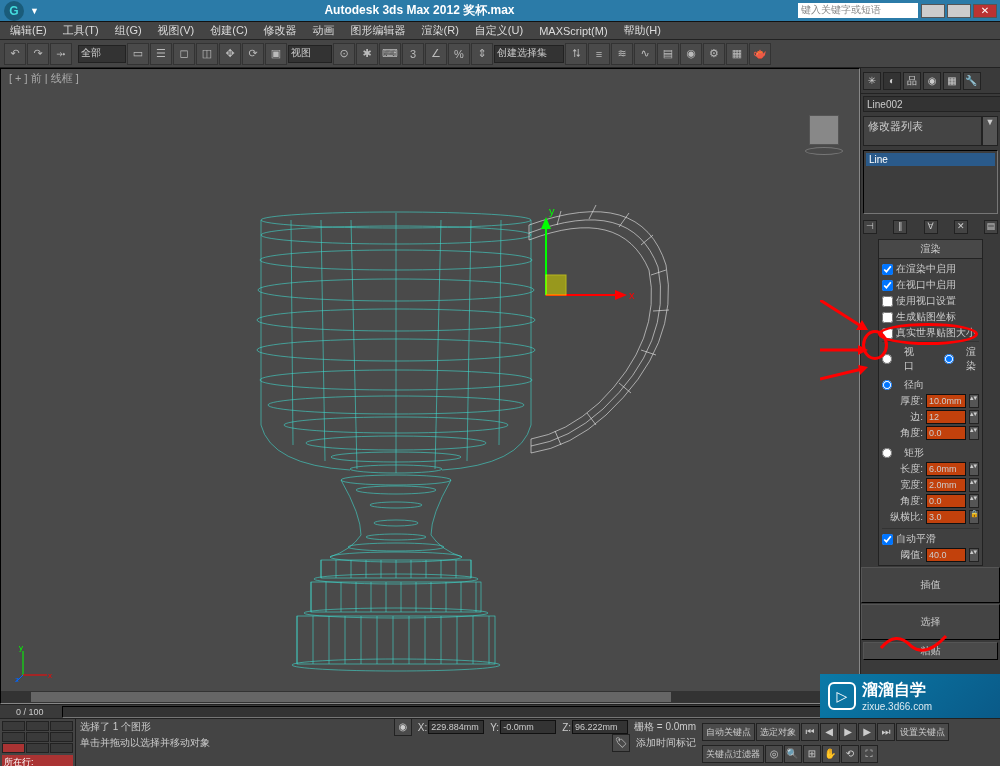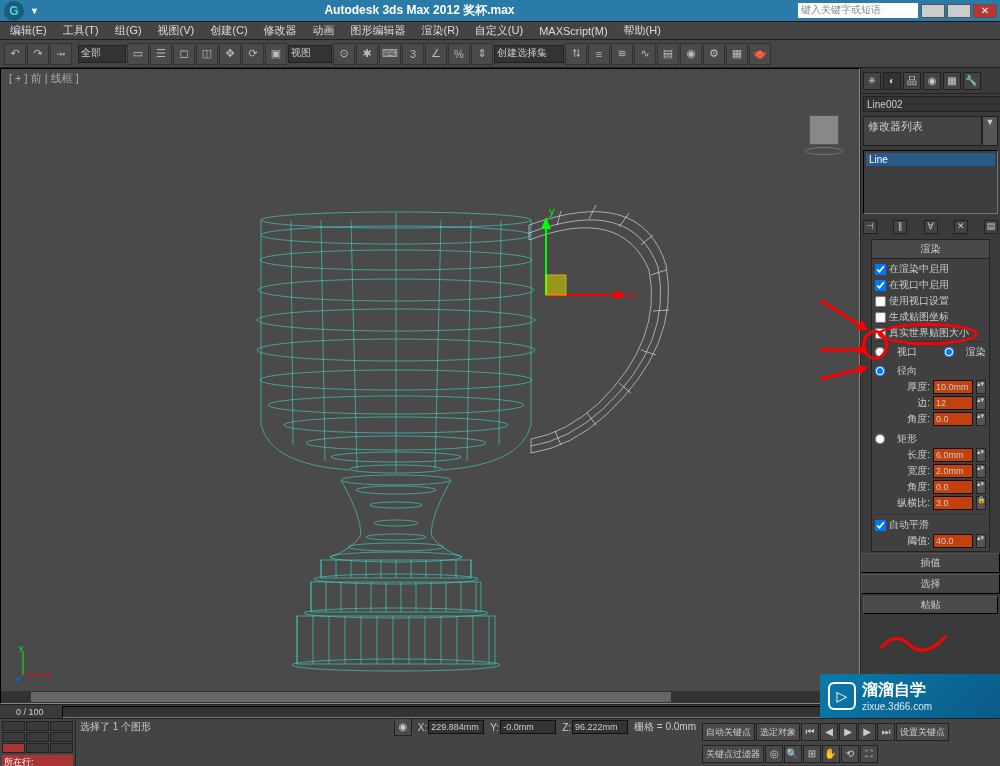--- a/index.html
+++ b/index.html
@@ -42,33 +42,33 @@
 .rdropdown { display: flex; margin: 2px; }
 .rdropdown .dd { flex: 1; height: 30px; background: #444; border: 1px solid #222; font-size: 11px; padding: 2px 4px; }
 .rdropdown .ddbtn { width: 16px; background: #555; border: 1px solid #222; text-align: center; font-size: 9px; }
 .rgrid { display: grid; grid-template-columns: 1fr 1fr; gap: 1px; margin: 2px; }
 .rgbtn { height: 18px; background: #4a4a4a; border: 1px outset #555; font-size: 10px; text-align: center; line-height: 16px; color: #ccc; }
 .rlist { height: 64px; margin: 2px; background: #3d3d3d; border: 1px inset #222; padding: 2px; }
 .rlist .sel { background: #2a5a8a; color: #fff; font-size: 10px; padding: 1px 3px; }
 .rsubtabs { height: 18px; margin: 2px; display: flex; gap: 3px; align-items: center; justify-content: space-between; }
 .rstbtn { width: 14px; height: 14px; background: #444; border: 1px solid #222; font-size: 9px; text-align: center; }
 .rpanel-scroll { flex: 1; overflow: hidden; }
-.rollout { margin: 1px 10px; border: 1px solid #222; background: #404040; }
+.rollout { margin: 1px 17px; border: 1px solid #222; background: #404040; }
 .rollhead { background: #484848; font-size: 10px; padding: 2px 4px; text-align: center; border-bottom: 1px solid #222; }
 .rollbody { padding: 2px 3px; font-size: 10px; }
 .chkrow { display: flex; align-items: center; gap: 3px; padding: 1px 0; font-size: 10px; }
 .chkrow input { width: 11px; height: 11px; }
 .radrow { display: flex; align-items: center; gap: 12px; padding: 1px 0; font-size: 10px; }
 .radrow input { width: 10px; height: 10px; }
 .spinner-row { display: flex; align-items: center; gap: 3px; padding: 1px 0; justify-content: flex-end; }
 .spinner-row label { font-size: 10px; }
 .spinner { width: 40px; height: 14px; background: #c2410c; border: 1px solid #111; color: #ccc; font-size: 9px; padding: 0 2px; }
 .spinbtn { width: 10px; height: 14px; background: #555; border: 1px solid #222; font-size: 7px; line-height: 5px; }
 .subsec { margin: 2px 0; padding: 1px 0; }
-.sublink { text-align: center; font-size: 10px; padding: 2px; background: #444; margin:1px 0;border:1px outset #555;}
+.sublink { text-align: center; font-size: 10px; padding: 10px; background: #444; margin:1px 0;border:1px outset #555;}
 
 
 .timeline { height: 14px; background: #3a3a3a; border-top: 1px solid #222; display: flex; align-items: center; font-size: 9px; }
 .timeline .track { flex: 1; height: 12px; background: #333; border: 1px inset #222; margin: 0 2px; position: relative; }
 .timeline .label { padding: 0 16px; }
 
 
 .statusbar { height: 48px; background: #444; border-top: 1px solid #222; display: flex; }
 .statusbar .leftblk { width: 76px; border-right: 1px solid #222; padding: 2px; }
 .leftgrid { display: grid; grid-template-columns: repeat(3,1fr); gap: 1px;}
@@ -441,20 +441,25 @@
   <div class="centerblk">
     <div class="statrow">
       <span>选择了 1 个图形</span>
       <span style="flex:1"></span>
       <div class="tbtn">◉</div>
       <div class="coord">X:<input class="cfield" value="229.884mm" style=""></div>
       <div class="coord">Y:<input class="cfield" value="-0.0mm" style=""></div>
       <div class="coord">Z:<input class="cfield" value="96.222mm" style=""></div>
       <span>栅格 = 0.0mm</span>
     </div>
+    <div class="statrow">
+      <span style="flex:1">单击并拖动以选择并移动对象</span>
+      <div class="tbtn">🏷</div>
+      <span>添加时间标记</span>
+    </div>
   </div>
   <div class="rightblk">
     <div class="tbtn" style="width:auto;padding:0 3px;font-size:9px">自动关键点</div>
     <div class="tbtn" style="width:auto;padding:0 3px;font-size:9px">选定对象</div>
     <div class="tbtn">⏮</div>
     <div class="tbtn">◀</div>
     <div class="tbtn">▶</div>
     <div class="tbtn">▶</div>
     <div class="tbtn">⏭</div>
     <div class="tbtn" style="width:auto;padding:0 3px;font-size:9px">设置关键点</div>

